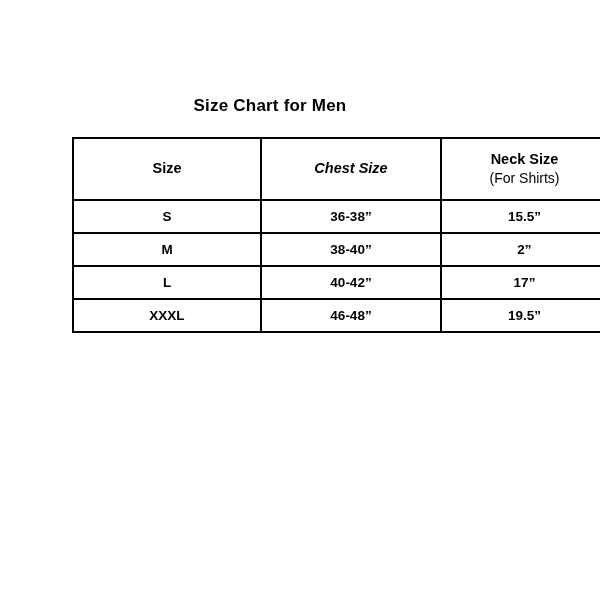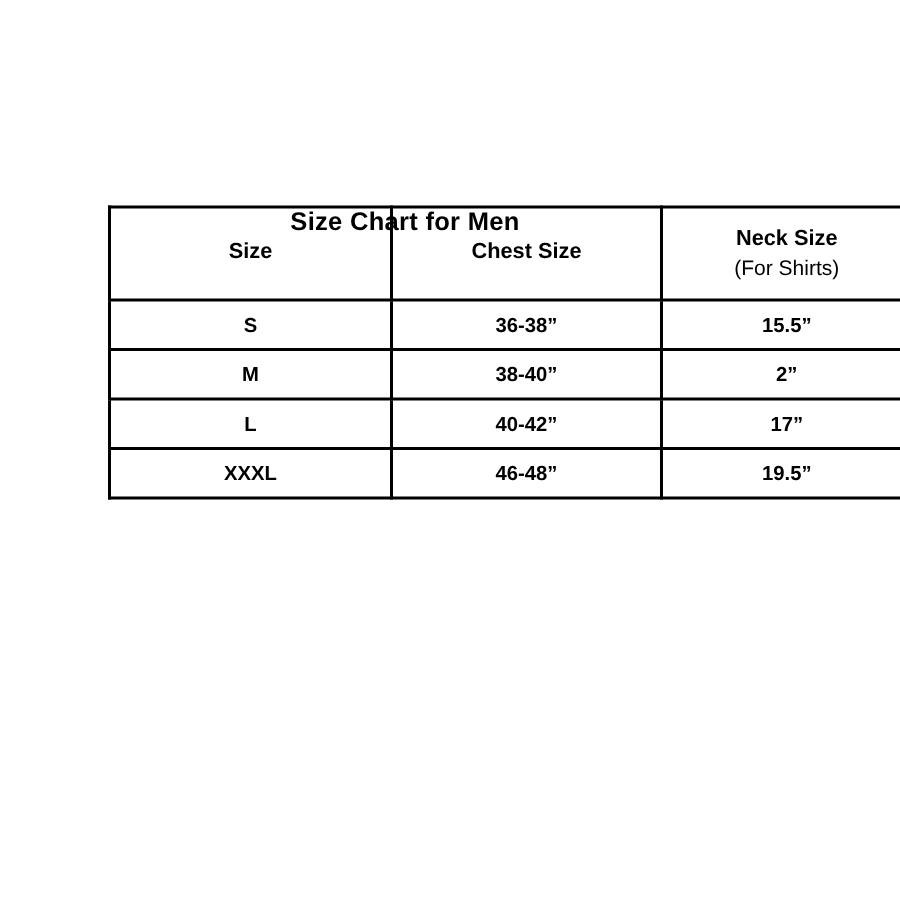--- a/index.html
+++ b/index.html
@@ -22,21 +22,20 @@
   }
   .chart-title {
     position: absolute;
     top: 96px;
     left: 0;
     width: 540px;
     text-align: center;
     font-size: 17px;
     font-weight: bold;
     letter-spacing: 0.2px;
-    margin-top: 42px;
   }
   .size-table {
     position: absolute;
     top: 137px;
     left: 36px;
     width: 529px;
     border-collapse: collapse;
     table-layout: fixed;
     margin-left: 36px;
   }
@@ -48,21 +47,21 @@
     padding: 0;
     height: 31px;
     vertical-align: middle;
   }
   .size-table thead th {
     height: 60px;
     font-size: 14.5px;
     line-height: 1.35;
   }
   .col-size { width: 186px; }
-  .col-chest { width: 178px; }
+  .col-chest { width: 178px; font-style: italic; }
   .col-neck { width: 165px; }
   .sub {
     display: block;
     font-size: 14px;
     font-weight: normal;
   }
 </style>
 </head>
 <body>
 

